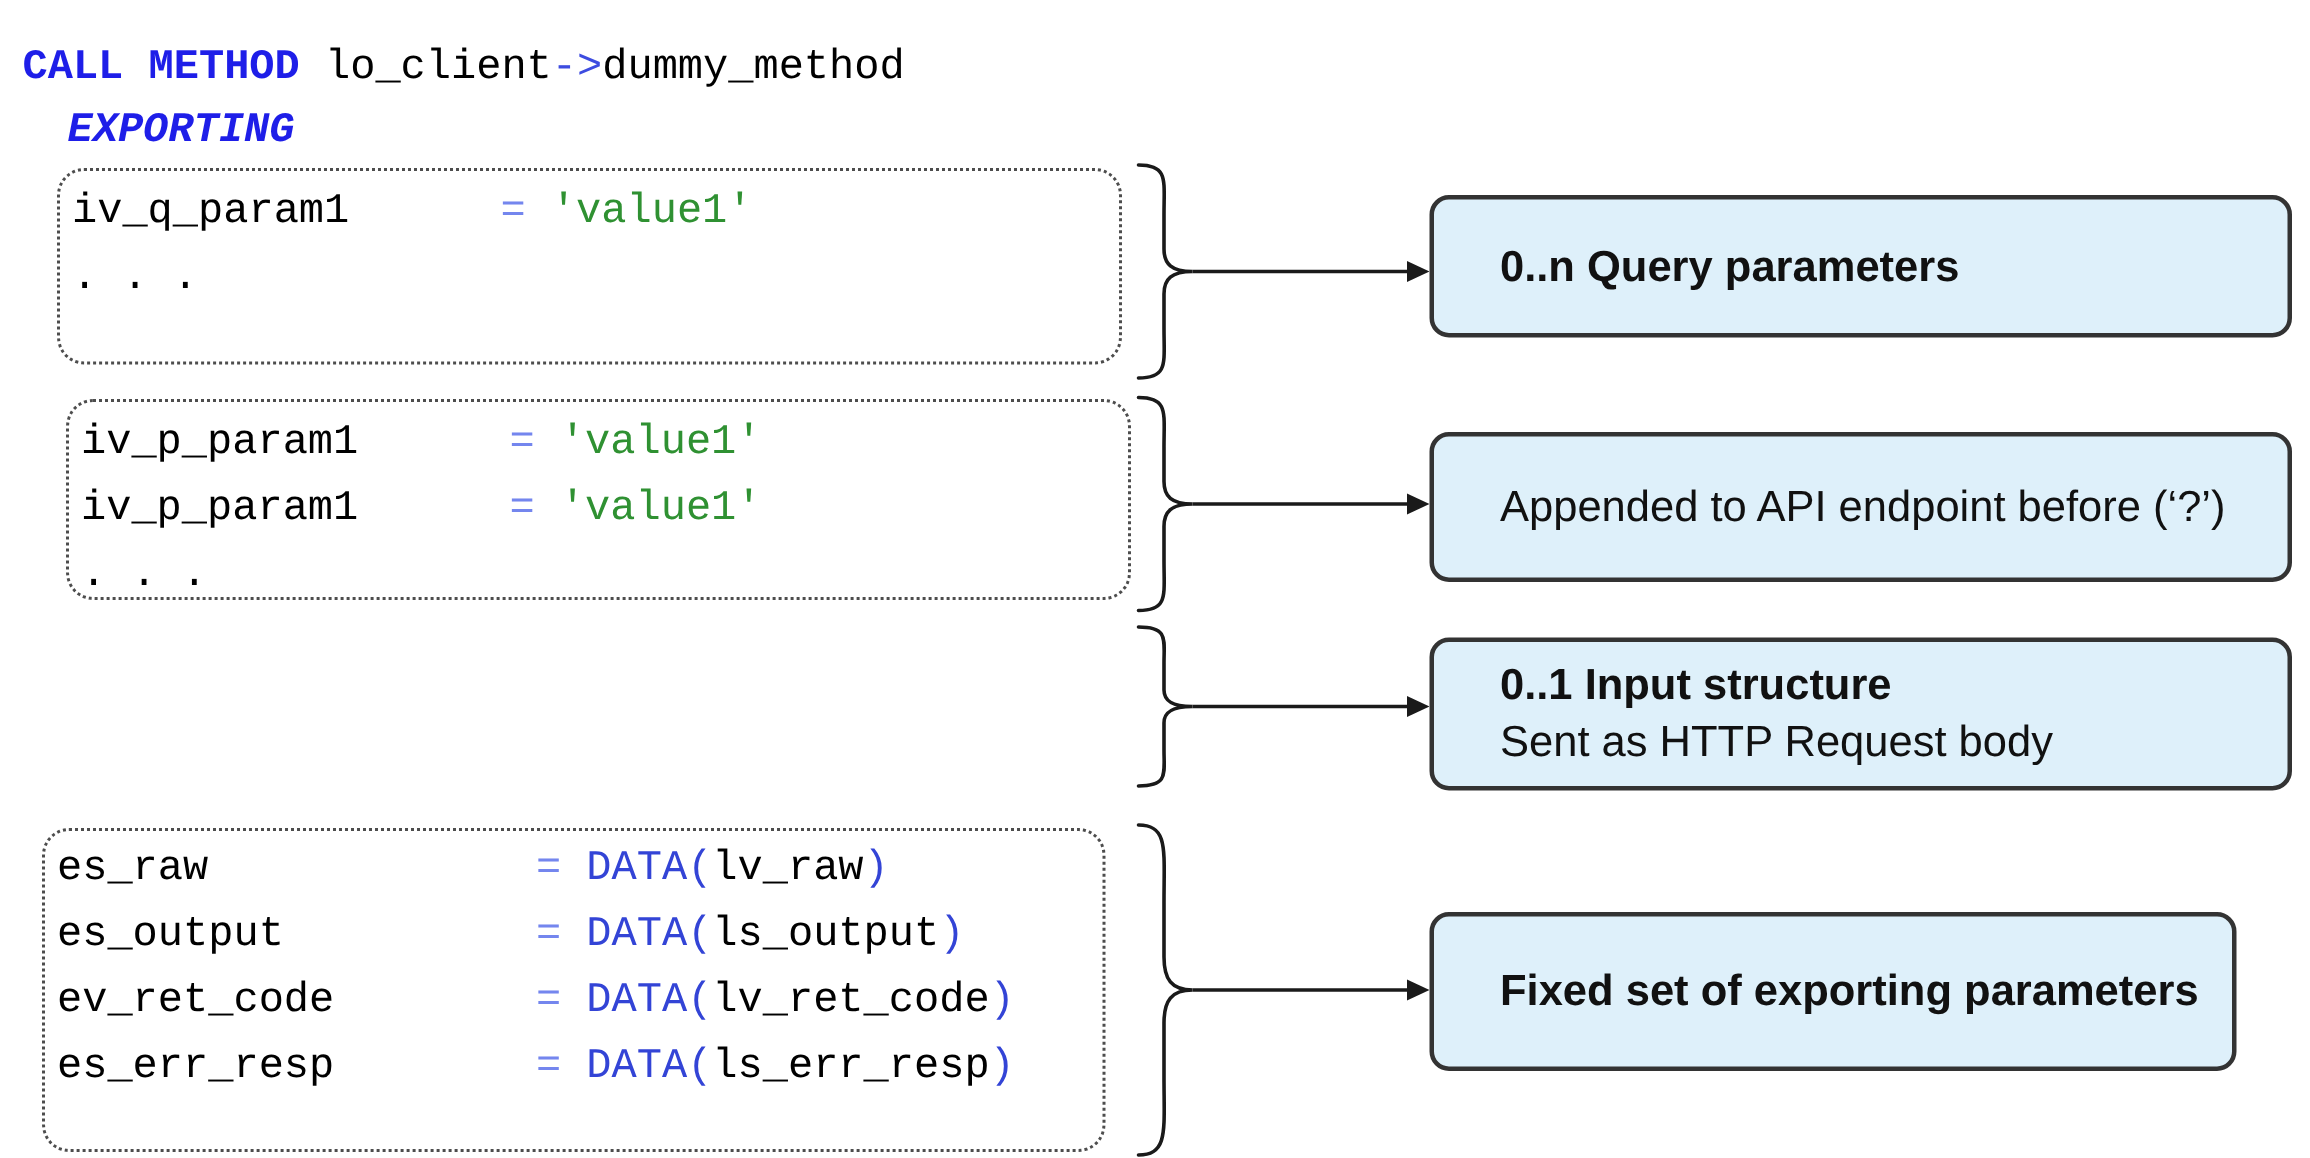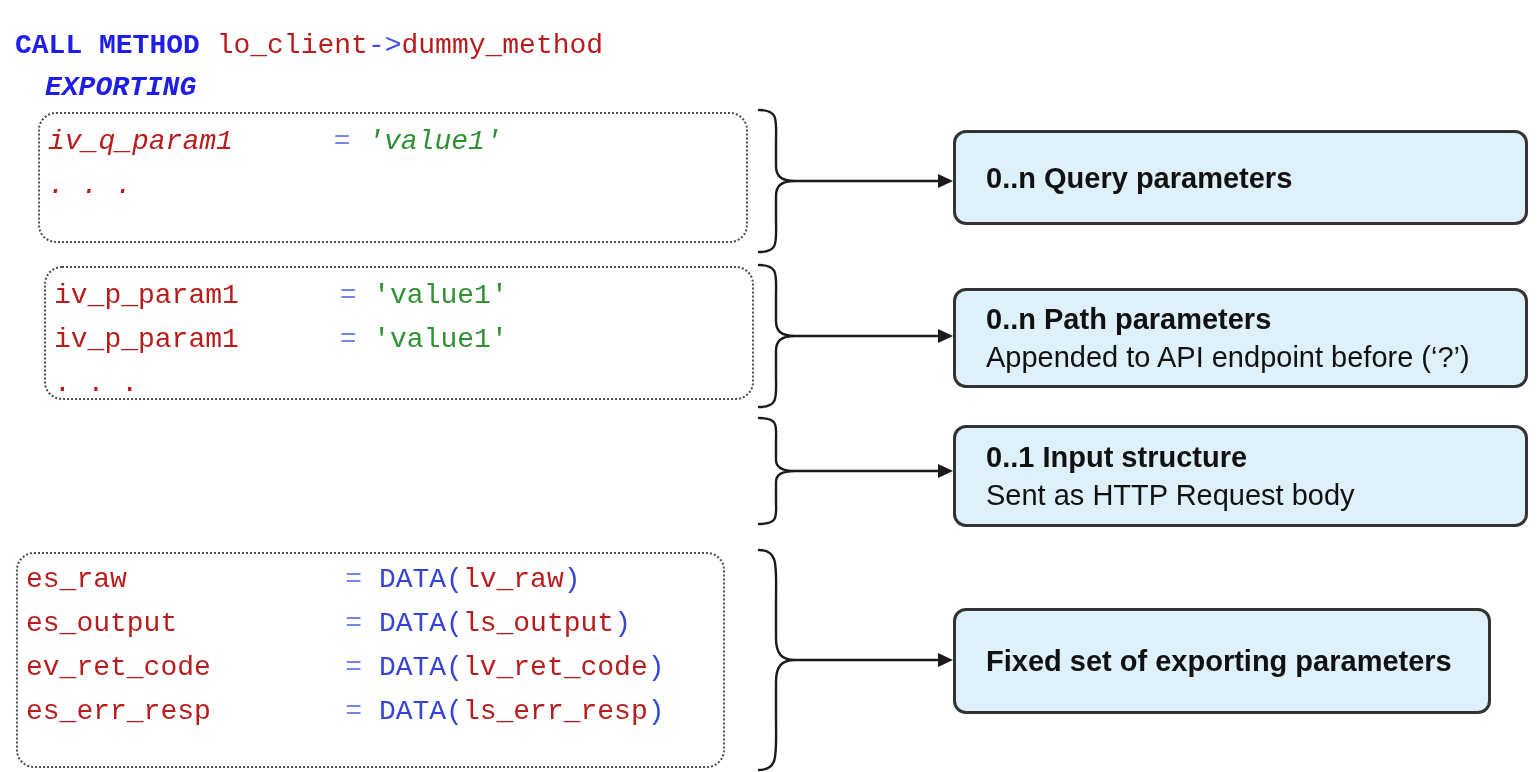--- a/index.html
+++ b/index.html
@@ -26,21 +26,21 @@
   }
   .section-kw{
     position:absolute;
     font-size:28px;
     font-weight:bold;
     color:#1e1ee8;
     white-space:pre;
     font-style:italic;
   }
   .seg-kw{color:#1e1ee8;font-weight:bold;}
-  .seg-ident{color:#b91c1c;}
+  .seg-ident{color:#000000;}
   .seg-eq{color:#7486ee;}
   .seg-oparrow{color:#3d4ce0;}
   .seg-data{color:#3344d6;}
   .seg-str{color:#2f9132;}
   
   .dotted-box{
     position:absolute;
     border:2px dotted #4d4d4d;
     border-radius:18px;
     background:#ffffff;
@@ -52,21 +52,21 @@
   
   .ann-box{
     position:absolute;
     background:#def0fa;
     border:3px solid #333333;
     border-radius:13px;
     box-sizing:border-box;
     display:flex;
     flex-direction:column;
     justify-content:center;
-    padding-left:30px;
+    padding-left:44px;
     padding-right:10px;
     font-family:"Liberation Sans","DejaVu Sans",sans-serif;
     color:#111111;
   }
   .ann-title{
     font-size:29px;
     font-weight:bold;
     line-height:38px;
     white-space:pre;
   }
@@ -81,33 +81,33 @@
 </head>
 <body>
 
 <div class="canvas">
 
   <div class="main-line"><span class="seg-kw">CALL METHOD</span><span class="seg-ident"> lo_client</span><span class="seg-oparrow">-&gt;</span><span class="seg-ident">dummy_method</span></div>
 
   <div class="section-kw" style="left:45px;top:72px;">EXPORTING</div>
   <div class="section-kw" style="left:45px;top:520px;margin-top:39px;">IMPORTING</div>
 
-  <div class="dotted-box" style="left:38px;top:112px;width:710px;height:131px;font-style:italic;">
+  <div class="dotted-box" style="left:38px;top:112px;width:710px;height:131px;">
       <div class="code-line"><span class="seg-ident">iv_q_param1      </span><span class="seg-eq">= </span><span class="seg-str">'value1'</span></div>
       <div class="code-line"><span class="seg-ident">. . .</span></div>
     </div>
 
   <div class="dotted-box" style="left:44px;top:266px;width:710px;height:134px;">
       <div class="code-line"><span class="seg-ident">iv_p_param1      </span><span class="seg-eq">= </span><span class="seg-str">'value1'</span></div>
       <div class="code-line"><span class="seg-ident">iv_p_param1      </span><span class="seg-eq">= </span><span class="seg-str">'value1'</span></div>
       <div class="code-line"><span class="seg-ident">. . .</span></div>
     </div>
 
 
-  <div class="dotted-box" style="left:16px;top:552px;width:709px;height:216px;padding-top:4px;">
+  <div class="dotted-box" style="left:28px;top:552px;width:709px;height:216px;padding-top:4px;">
       <div class="code-line"><span class="seg-ident">es_raw             </span><span class="seg-eq">= </span><span class="seg-data">DATA(</span><span class="seg-ident">lv_raw</span><span class="seg-data">)</span></div>
       <div class="code-line"><span class="seg-ident">es_output          </span><span class="seg-eq">= </span><span class="seg-data">DATA(</span><span class="seg-ident">ls_output</span><span class="seg-data">)</span></div>
       <div class="code-line"><span class="seg-ident">ev_ret_code        </span><span class="seg-eq">= </span><span class="seg-data">DATA(</span><span class="seg-ident">lv_ret_code</span><span class="seg-data">)</span></div>
       <div class="code-line"><span class="seg-ident">es_err_resp        </span><span class="seg-eq">= </span><span class="seg-data">DATA(</span><span class="seg-ident">ls_err_resp</span><span class="seg-data">)</span></div>
     </div>
 
   <svg class="connector" style="left:753px;top:108px;" width="200" height="146" viewBox="0 0 200 146">
     <path d="M 6 2 C 26 2 23 12 23 35 L 23 58 C 23 68 28 73 42 73 C 28 73 23 78 23 88 L 23 111 C 23 134 26 144 6 144" fill="none" stroke="#1a1a1a" stroke-width="2.4" stroke-linecap="round"></path>
     <line x1="42" y1="73" x2="187" y2="73" stroke="#1a1a1a" stroke-width="2.4"></line>
     <polygon points="185,66 200,73 185,80" fill="#1a1a1a"></polygon>
@@ -129,21 +129,20 @@
     <path d="M 6 2 C 26 2 23 18 23 54 L 23 90 C 23 105 28 112 42 112 C 28 112 23 119 23 134 L 23 170 C 23 206 26 222 6 222" fill="none" stroke="#1a1a1a" stroke-width="2.4" stroke-linecap="round"></path>
     <line x1="42" y1="112" x2="187" y2="112" stroke="#1a1a1a" stroke-width="2.4"></line>
     <polygon points="185,105 200,112 185,119" fill="#1a1a1a"></polygon>
   </svg>
 
   <div class="ann-box" style="left:953px;top:130px;width:575px;height:95px;">
     <div class="ann-title">0..n Query parameters</div>
   </div>
 
   <div class="ann-box" style="left:953px;top:288px;width:575px;height:100px;">
-    <div class="ann-title">0..n Path parameters</div>
     <div class="ann-sub">Appended to API endpoint before (‘?’)</div>
   </div>
 
   <div class="ann-box" style="left:953px;top:425px;width:575px;height:102px;">
     <div class="ann-title">0..1 Input structure</div>
     <div class="ann-sub">Sent as HTTP Request body</div>
   </div>
 
   <div class="ann-box" style="left:953px;top:608px;width:538px;height:106px;">
     <div class="ann-title">Fixed set of exporting parameters</div>

